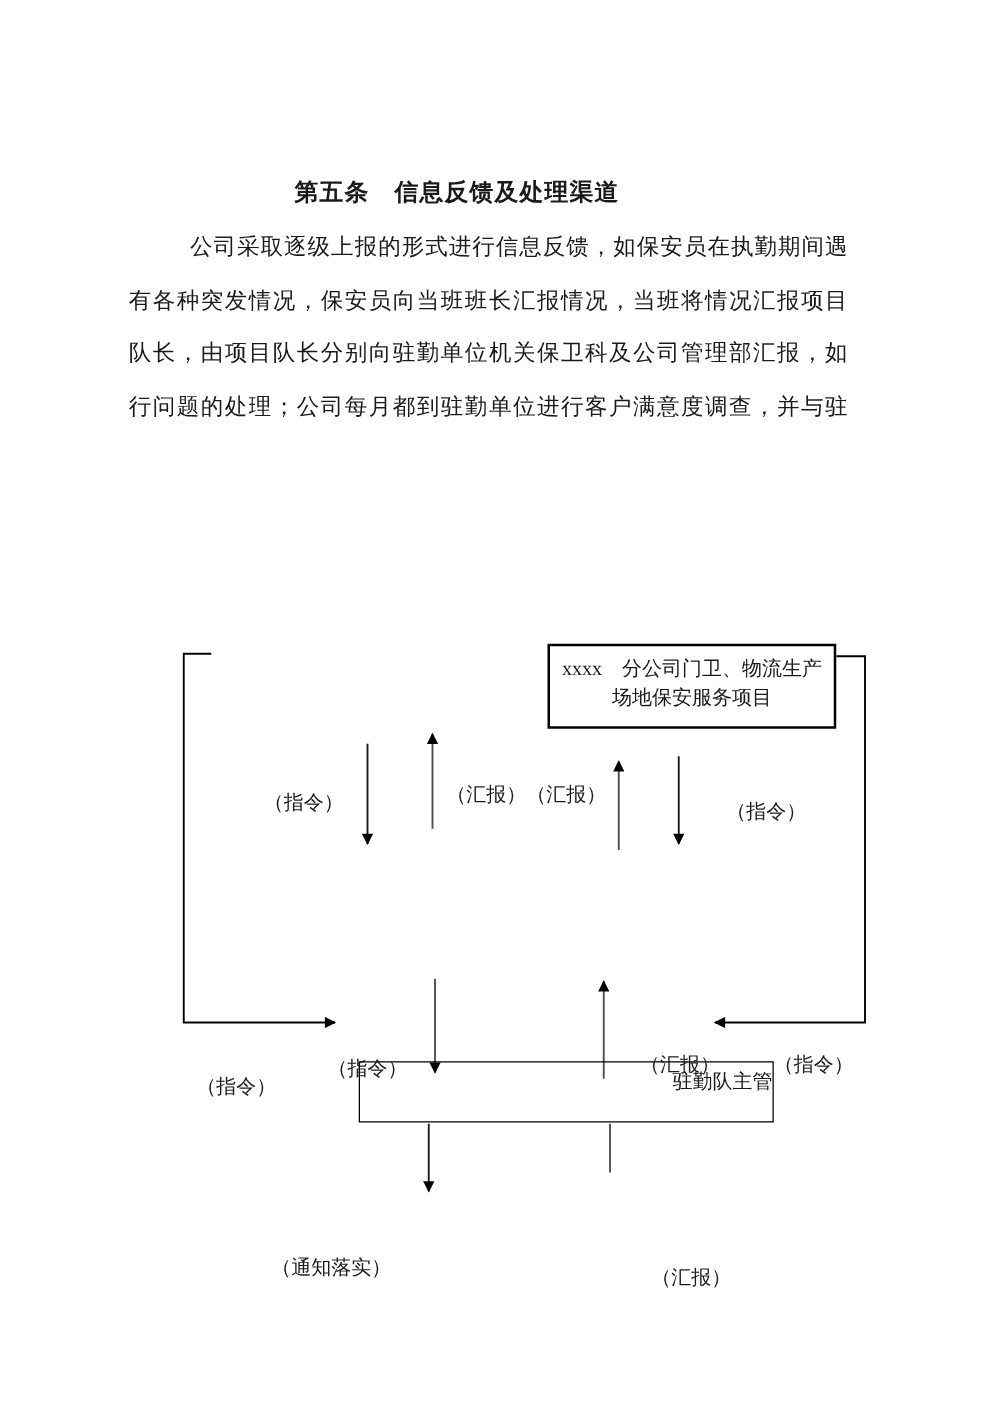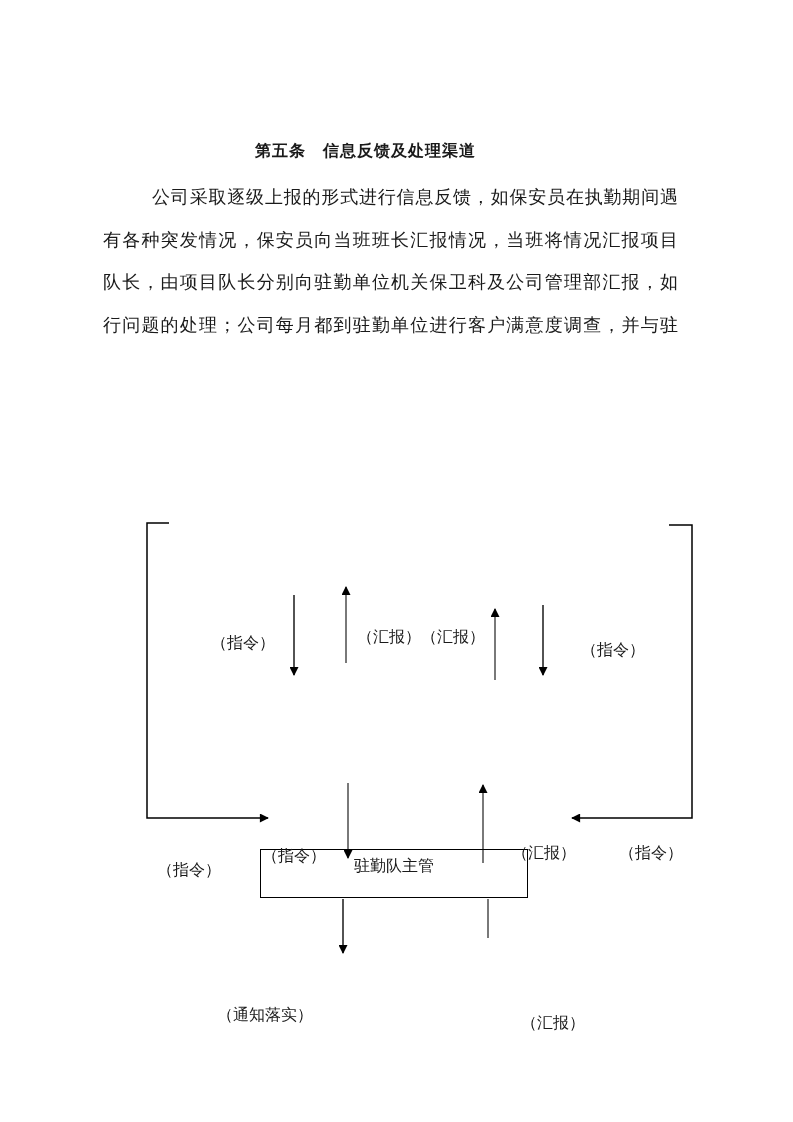--- a/index.html
+++ b/index.html
@@ -7,21 +7,21 @@
     position:relative;
     width:793px;height:1122px;
     background:#ffffff;
     font-family:"Liberation Serif","DejaVu Serif",serif;
     color:#1a1a1a;
     overflow:hidden;
   }
   .doc-title{
     position:absolute;left:78px;top:141px;width:575px;
     margin:0;
-    font-size:16px;font-weight:bold;text-align:center;
+    font-size:19px;font-weight:bold;text-align:center;
     letter-spacing:1px;
   }
   .paragraph{
     position:absolute;left:103px;top:176px;width:575px;
     font-size:18px;
   }
   .pline{
     line-height:42.6px;
     text-align:justify;
     text-align-last:justify;
@@ -35,21 +35,21 @@
   }
   .diagram svg{position:absolute;left:0;top:0;}
   .dbox{
     position:absolute;background:#ffffff;box-sizing:border-box;
     border:1px solid #000;line-height:20px;
   }
   .dbox.thick{border-width:2px;}
   .box-company{left:169px;top:9px;width:231px;height:60px;padding:14px 0 0 13px;}
   .box-project{left:438px;top:10px;width:231px;height:68px;padding-top:7px;text-align:center;line-height:23px;}
   .box-captain{left:255px;top:200px;width:312px;height:55px;padding-top:7px;text-align:center;}
-  .box-supervisor{left:260px;top:344px;width:268px;height:49px;padding-top:6px;text-align:center;background:transparent;}
+  .box-supervisor{left:287px;top:344px;width:332px;height:49px;padding-top:6px;text-align:right;background:transparent;}
   .lbl{
     position:absolute;white-space:nowrap;line-height:20px;z-index:3;
   }
 </style>
 </head>
 <body>
 
 <div class="page">
 
   <h1 class="doc-title">第五条　信息反馈及处理渠道</h1>
@@ -85,20 +85,24 @@
       <path d="M348 278 V353" fill="none" stroke="#4d4d4d" stroke-width="1.5" marker-end="url(#ah)"></path>
 
       <path d="M483 358 V280" fill="none" stroke="#4d4d4d" stroke-width="1.5" marker-end="url(#ah)"></path>
 
       <path d="M343 394 V448" fill="none" stroke="#1a1a1a" stroke-width="1.5" marker-end="url(#ah)"></path>
 
       <path d="M488 394 V433" fill="none" stroke="#4d4d4d" stroke-width="1.5"></path>
     </svg>
 
 
+    <div class="dbox thick box-project">
+      <div>xxxx　分公司门卫、物流生产</div>
+      <div>场地保安服务项目</div>
+    </div>
 
 
     <div class="dbox box-supervisor">驻勤队主管</div>
 
     <span class="lbl" style="left:211px;top:128px;">（指令）</span>
     <span class="lbl" style="left:357px;top:122px;">（汇报）（汇报）</span>
     <span class="lbl" style="left:581px;top:135px;">（指令）</span>
     <span class="lbl" style="left:157px;top:355px;">（指令）</span>
     <span class="lbl" style="left:262px;top:341px;">（指令）</span>
     <span class="lbl" style="left:512px;top:338px;">（汇报）</span>

